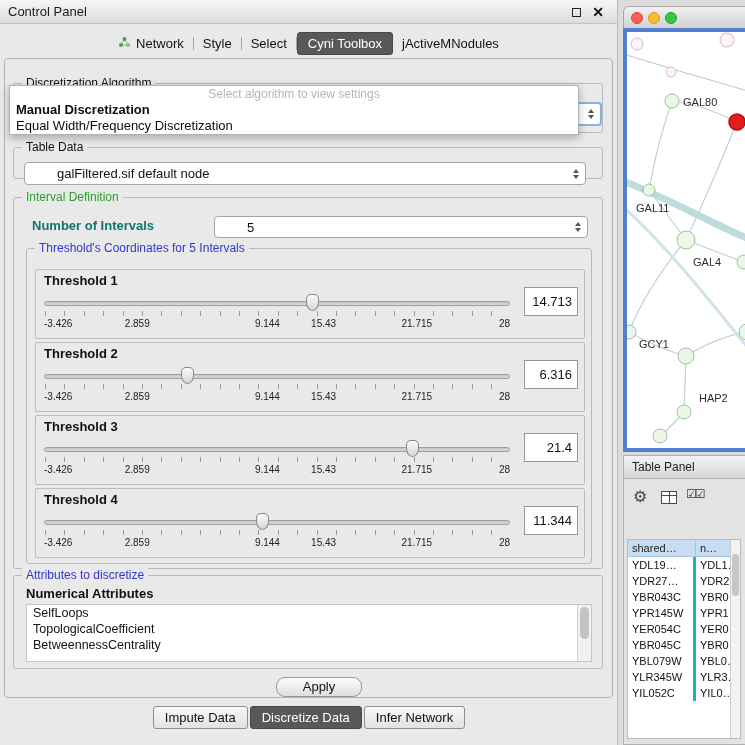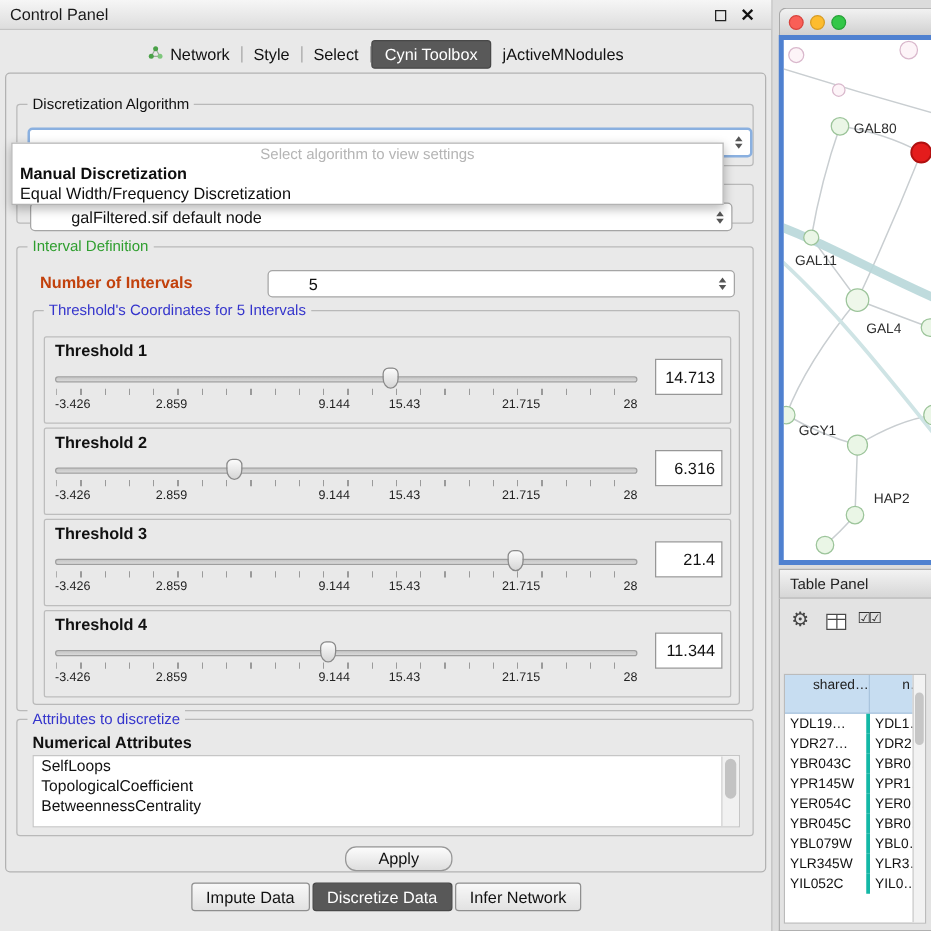--- a/index.html
+++ b/index.html
@@ -30,32 +30,32 @@
   .stepper { position:absolute; right:6px; top:50%; transform:translateY(-50%); display:flex; flex-direction:column; gap:2px; }
   .stepper i { display:block; width:0; height:0; border-left:3.5px solid transparent; border-right:3.5px solid transparent; }
   .stepper .up { border-bottom:4px solid #555; }
   .stepper .down { border-top:4px solid #555; }
 
   
   #algo-group { left:8px; top:24px; width:590px; height:50px; }
   #algo-combo { left:8px; top:18px; width:580px; height:24px; border:2px solid #8ab0e0; }
 
   
-  #algo-popup { position:absolute; left:4px; top:26px; width:570px; height:50px; background:#fff; border:1px solid #b3b3b3; box-shadow:0 3px 8px rgba(0,0,0,.28); z-index:50;margin-top:29px; }
+  #algo-popup { position:absolute; left:4px; top:26px; width:570px; height:50px; background:#fff; border:1px solid #b3b3b3; box-shadow:0 3px 8px rgba(0,0,0,.28); z-index:50; }
   #algo-popup .prompt { text-align:center; color:#b5b5b5; font-size:12px; line-height:16px; }
   #algo-popup .opt { font-size:13px; line-height:16px; padding-left:6px; color:#0d0d0d; white-space:nowrap; }
   #algo-popup .opt.bold { font-weight:bold; }
 
   
   #tabledata-group { left:8px; top:88px; width:590px; height:32px; }
   #tabledata-combo { left:10px; top:14px; width:562px; height:23px; }
 
   
   #interval-group { left:8px; top:138px; width:590px; height:372px; }
-  #nintervals-label { position:absolute; left:18px; top:20px; font-size:13px; font-weight:bold; color:#c2410c; }
+  #nintervals-label { position:absolute; left:18px; top:20px; font-size:13px; font-weight:bold; color:#0f766e; }
   #nintervals-combo { left:200px; top:18px; width:374px; height:22px; }
 
   #thresh-group { position:absolute; left:12px; top:50px; width:566px; height:316px; border:1px solid #b9b9b9; border-radius:3px; }
   .th-row { position:absolute; left:8px; width:550px; height:70px; border:1px solid #bdbdbd; border-radius:2px; background:#e9e9e9; }
   .th-label { position:absolute; left:8px; top:3px; font-size:13px; font-weight:bold; color:#111; }
   .slider { position:absolute; left:6px; top:22px; width:470px; height:44px; }
   .track { position:absolute; left:2px; right:2px; top:9px; height:5px; background:linear-gradient(#c6c6c6,#d9d9d9); border:1px solid #9e9e9e; border-radius:3px; }
   .thumb { position:absolute; top:2px; width:13px; height:17px; background:linear-gradient(#fbfbfb,#d6d6d6); border:1px solid #898989; border-radius:6px 6px 60% 60%; z-index:2; }
   .ticks { position:absolute; left:3px; right:3px; top:19px; height:5px; background-image:repeating-linear-gradient(to right,#9a9a9a 0 1px,transparent 1px 19.4px); }
   .scale { position:absolute; left:2px; right:2px; top:26px; height:12px; font-size:10px; color:#222; }
@@ -99,21 +99,21 @@
   #tp-title { position:absolute; left:8px; top:0; line-height:23px; font-size:12px; color:#222; }
   #tp-body { position:absolute; left:0; top:24px; right:0; bottom:0; background:#e3e3e3; border:1px solid #b0b0b0; border-top:none; }
   #tp-toolbar { position:absolute; left:0; top:4px; right:0; height:32px; }
   #gear-btn { position:absolute; left:9px; top:4px; font-size:16px; color:#444; line-height:20px; }
   #cols-btn { position:absolute; left:37px; top:8px; width:16px; height:13px; border:1px solid #4a4a4a; background:#fff; }
   #cols-btn i { position:absolute; left:7px; top:0; bottom:0; width:1px; background:#4a4a4a; }
   #cols-btn b { position:absolute; left:0; right:0; top:3px; height:1px; background:#4a4a4a; }
   #checks-btn { position:absolute; left:62px; top:4px; font-size:12px; letter-spacing:-2px; color:#333; }
 
   #tp-table { position:absolute; left:3px; top:60px; width:114px; bottom:5px; background:#fff; border:1px solid #bbbbbb; overflow:hidden; }
-  .thead { display:flex; height:31px;text-align:right; }
+  .thead { display:flex; height:17px; }
   .thead .hc { background:#c7ddf1; border-right:1px solid #a9c4dd; border-bottom:1px solid #a9c4dd; font-size:11px; line-height:16px; padding-left:4px; color:#222; overflow:hidden; white-space:nowrap; }
   .hc.c1, .tc.c1 { width:68px; flex:none; }
   .hc.c2, .tc.c2 { flex:1; }
   .trow { display:flex; height:16px; }
   .tc { font-size:11px; line-height:16px; padding-left:4px; color:#111; overflow:hidden; white-space:nowrap; }
   .tc.c1 { border-right:3px solid #14b8a6; }
   #tp-scroll { position:absolute; right:0; top:0; bottom:0; width:10px; background:#f2f2f2; border-left:1px solid #cccccc; }
   #tp-thumb { position:absolute; left:1px; top:14px; width:7px; height:42px; background:#c6c6c6; border-radius:4px; }
 </style>
 </head>

